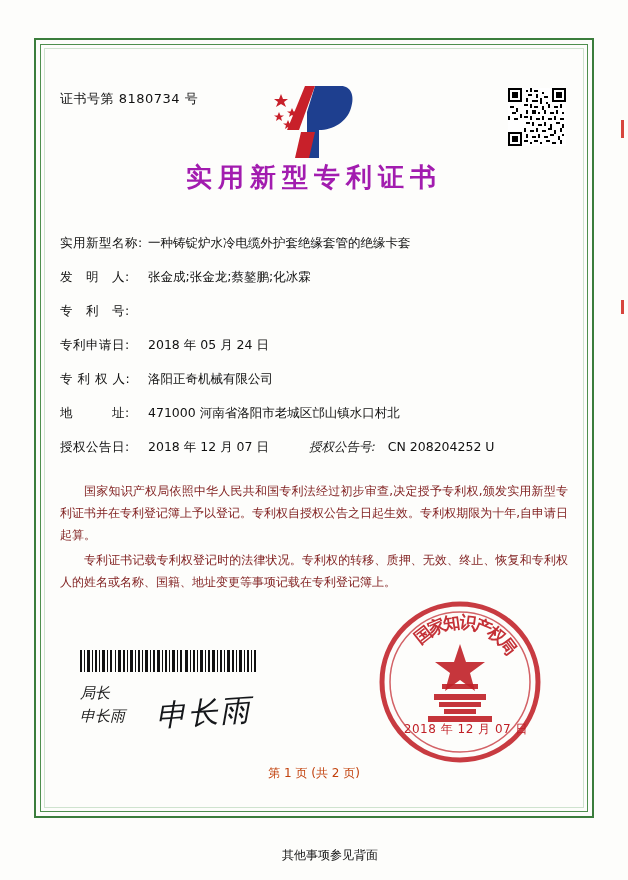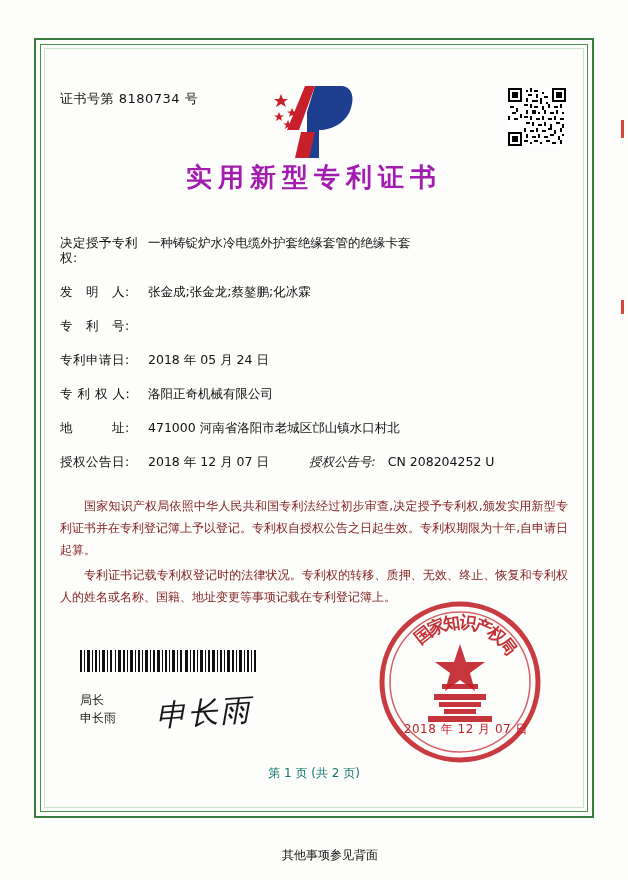--- a/index.html
+++ b/index.html
@@ -150,22 +150,23 @@
     left: 20px;
     bottom: 128px;
     width: 176px;
     height: 22px;
   }
 
   .signature-block {
     position: absolute;
     left: 20px;
     bottom: 72px;
-    font-size: 12px;
+    font-size: 15px;
     line-height: 1.55;
+    font-style: italic;
   }
   .sig-script {
     position: absolute;
     left: 96px;
     bottom: 66px;
     font-family: "DejaVu Serif", "Liberation Serif", serif;
     font-size: 30px;
     font-style: italic;
     color: #15171a;
     letter-spacing: 2px;
@@ -189,21 +190,21 @@
     letter-spacing: 0.5px;
   }
 
   .page-no {
     position: absolute;
     left: 0;
     right: 0;
     bottom: 18px;
     text-align: center;
     font-size: 12px;
-    color: #0f766e;
+    color: #c2410c;
   }
   .footer-note {
     position: absolute;
     left: 0;
     right: 0;
     bottom: 16px;
     text-align: center;
     font-size: 12px;
     color: #111;
     padding-left: 32px;
@@ -337,21 +338,21 @@
           <rect x="22" y="27" width="2" height="1"></rect>
             <rect x="26" y="26" width="1" height="2"></rect>
         </g>
       </svg>
     </div>
 
     <div class="title">实用新型专利证书</div>
 
     <div class="fields">
       <div class="field-row">
-        <span class="field-label">决定授予专利权:</span>
+        <span class="field-label">实用新型名称:</span>
         <span class="field-value">一种铸锭炉水冷电缆外护套绝缘套管的绝缘卡套</span>
       </div>
       <div class="field-row">
         <span class="field-label">发　明　人:</span>
         <span class="field-value">张金成;张金龙;蔡鏊鹏;化冰霖</span>
       </div>
       <div class="field-row">
         <span class="field-label">专　利　号:</span>
       </div>
       <div class="field-row">

